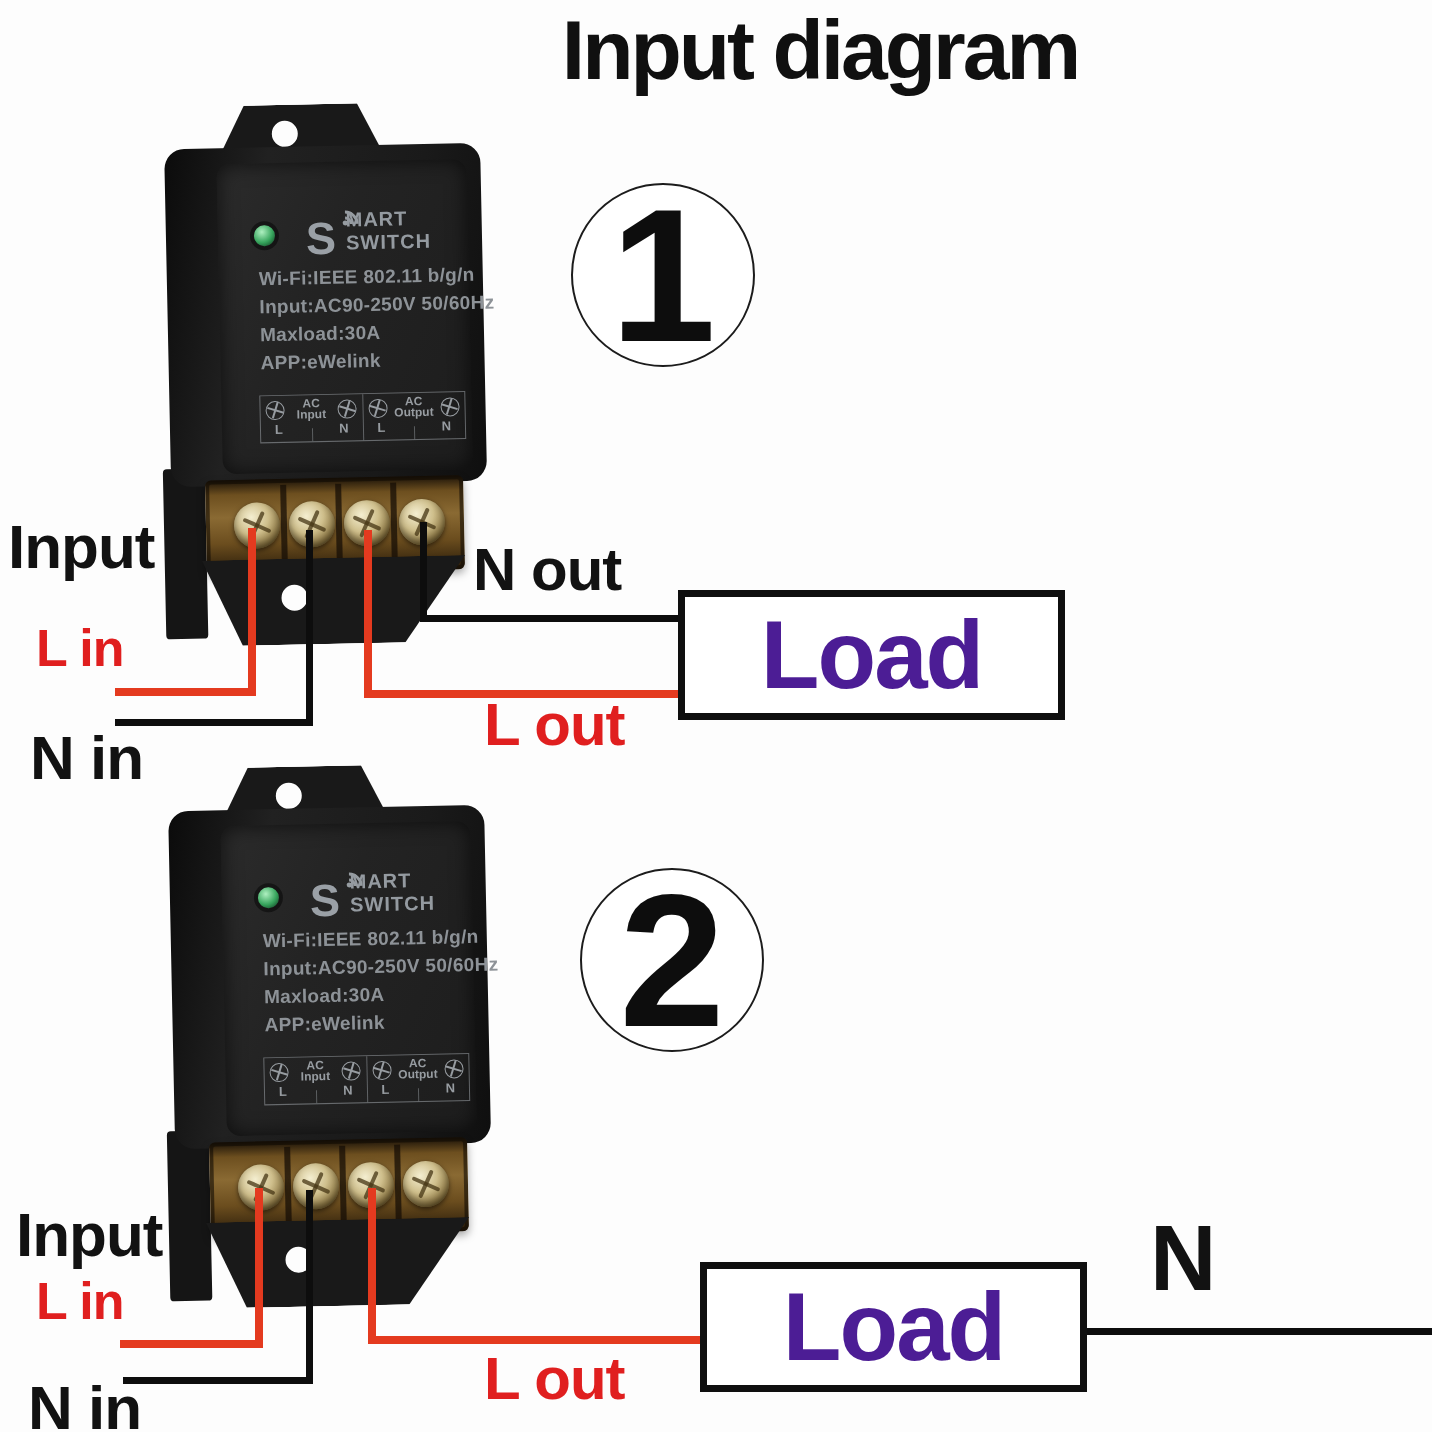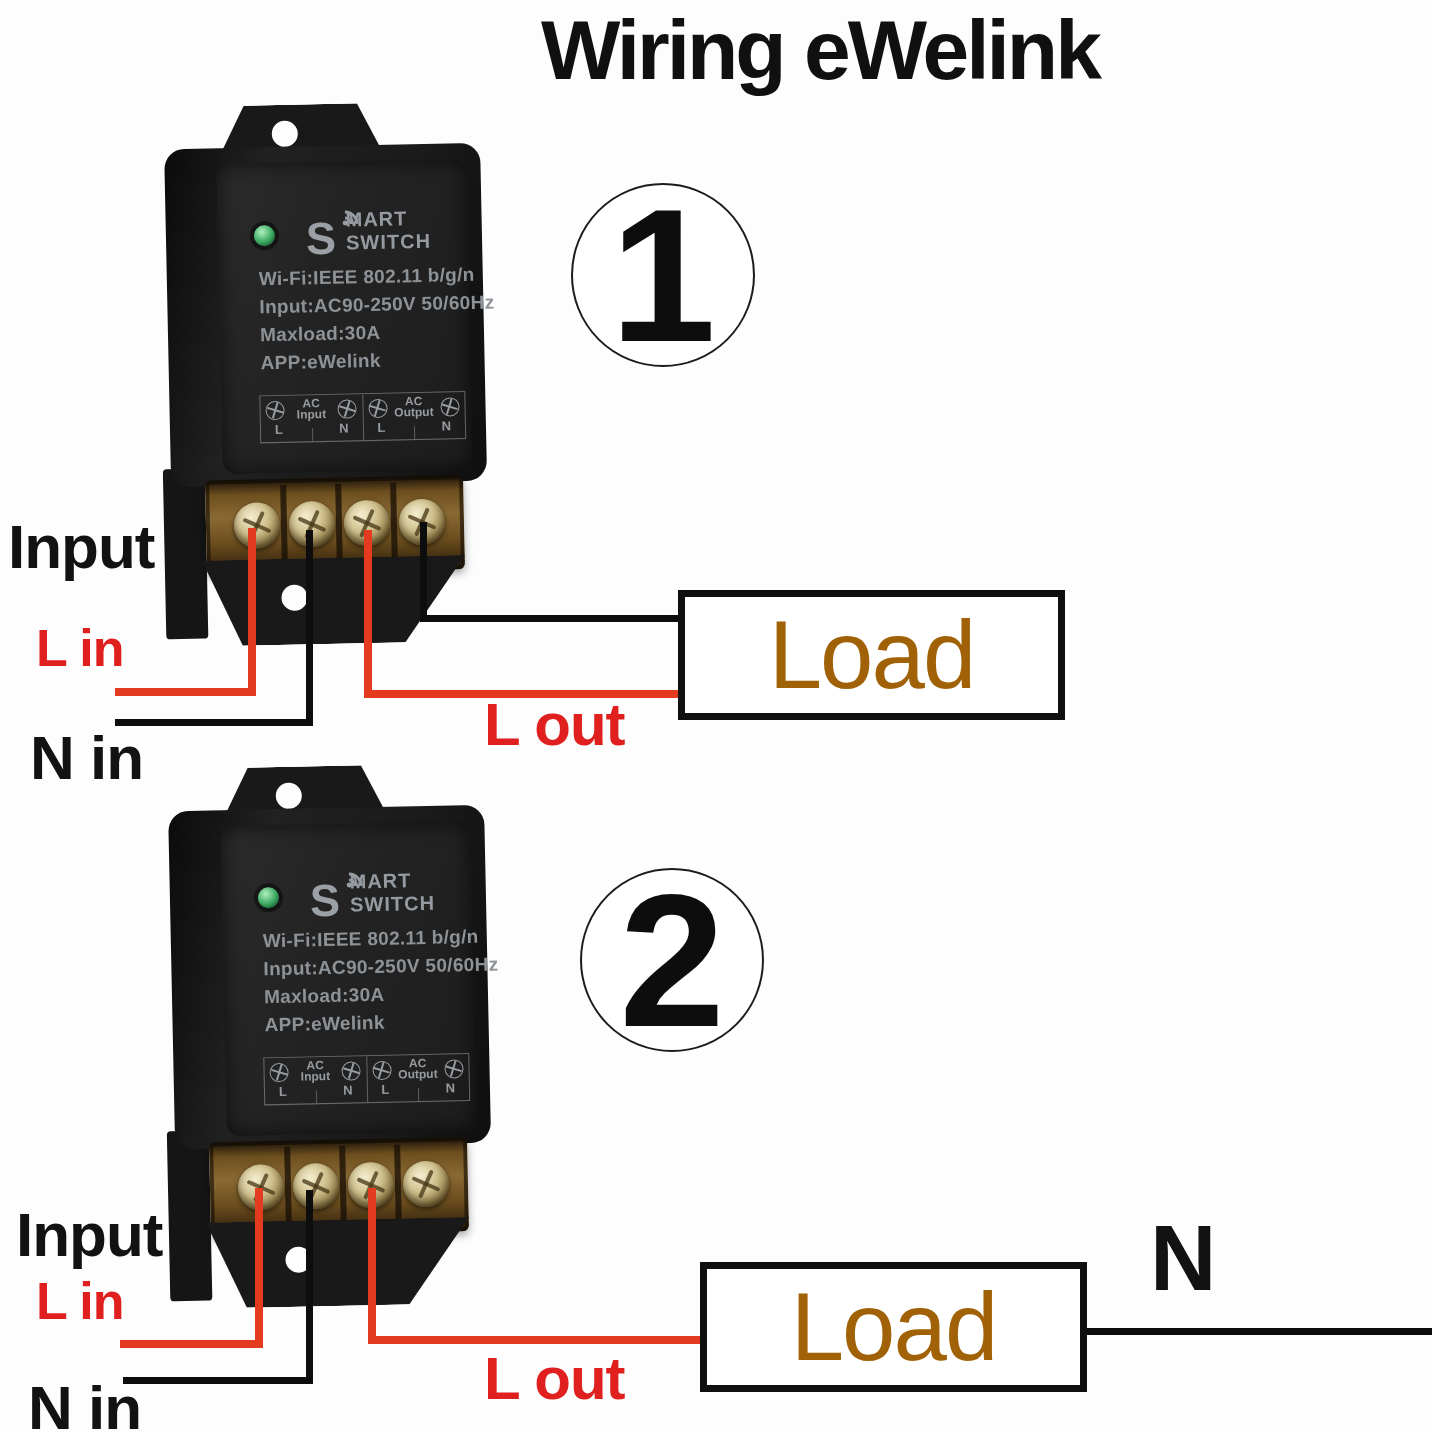--- a/index.html
+++ b/index.html
@@ -78,36 +78,36 @@
   .bscrew::after{transform:translate(-50%,-50%) rotate(115deg)}
 
   
   .wire{position:absolute;z-index:2}
   .wred{background:var(--wire-red)}
   .wblk{background:var(--wire-black)}
 
   
   .loadbox{position:absolute;width:387px;height:130px;background:#fff;border:7px solid #0f0f0f;
     display:flex;align-items:center;justify-content:center;z-index:3}
-  .loadbox span{font-size:96px;font-weight:400;color:#a16207;letter-spacing:-2px}
+  .loadbox span{font-size:96px;font-weight:700;color:#4c1d95;letter-spacing:-2px}
 
   .badge{position:absolute;width:184px;height:184px;border:2.5px solid #1c1c1c;border-radius:50%;
     background:#fff;display:flex;align-items:center;justify-content:center;z-index:2}
   .badge span{font-size:190px;line-height:184px;font-weight:700;color:#0d0d0d}
 
   .lbl{position:absolute;font-weight:700;line-height:1;color:var(--label-black);letter-spacing:-1px;z-index:4;white-space:nowrap}
   .red{color:var(--label-red)}
   .f60{font-size:60px}.f62{font-size:62px}.f64{font-size:52px}.f92{font-size:92px}
 </style>
 </head>
 <body>
 
 <div class="scene">
 
-  <div class="title">Wiring eWelink</div>
+  <div class="title">Input diagram</div>
 
   <div class="device" id="device1">
     <div class="brk-top">
       <div class="hole"></div>
     </div>
     <div class="side-plate"></div>
     <div class="dev-body"></div>
     <div class="face">
       <div class="led"></div>
       <div class="logo-row">
@@ -181,20 +181,21 @@
   <div class="wire wblk" style="left:306px;top:530px;width:7px;height:196px"></div>
   <div class="wire wblk" style="left:115px;top:719px;width:198px;height:7px"></div>
   <div class="wire wred" style="left:364px;top:530px;width:8px;height:168px"></div>
   <div class="wire wred" style="left:364px;top:690px;width:314px;height:8px"></div>
   <div class="wire wblk" style="left:420px;top:522px;width:7px;height:100px"></div>
   <div class="wire wblk" style="left:420px;top:615px;width:258px;height:7px"></div>
 
   <div class="lbl f62" style="left:8px;top:516px">Input</div>
   <div class="lbl f64 red" style="left:36px;top:622px">L in</div>
   <div class="lbl f62" style="left:30px;top:727px">N in</div>
+  <div class="lbl f60" style="left:473px;top:540px">N out</div>
   <div class="lbl f60 red" style="left:484px;top:695px">L out</div>
 
   <div class="loadbox" style="left:678px;top:590px">
     <span>Load</span>
   </div>
 
   <div class="device" id="device2">
     <div class="brk-top">
       <div class="hole"></div>
     </div>

